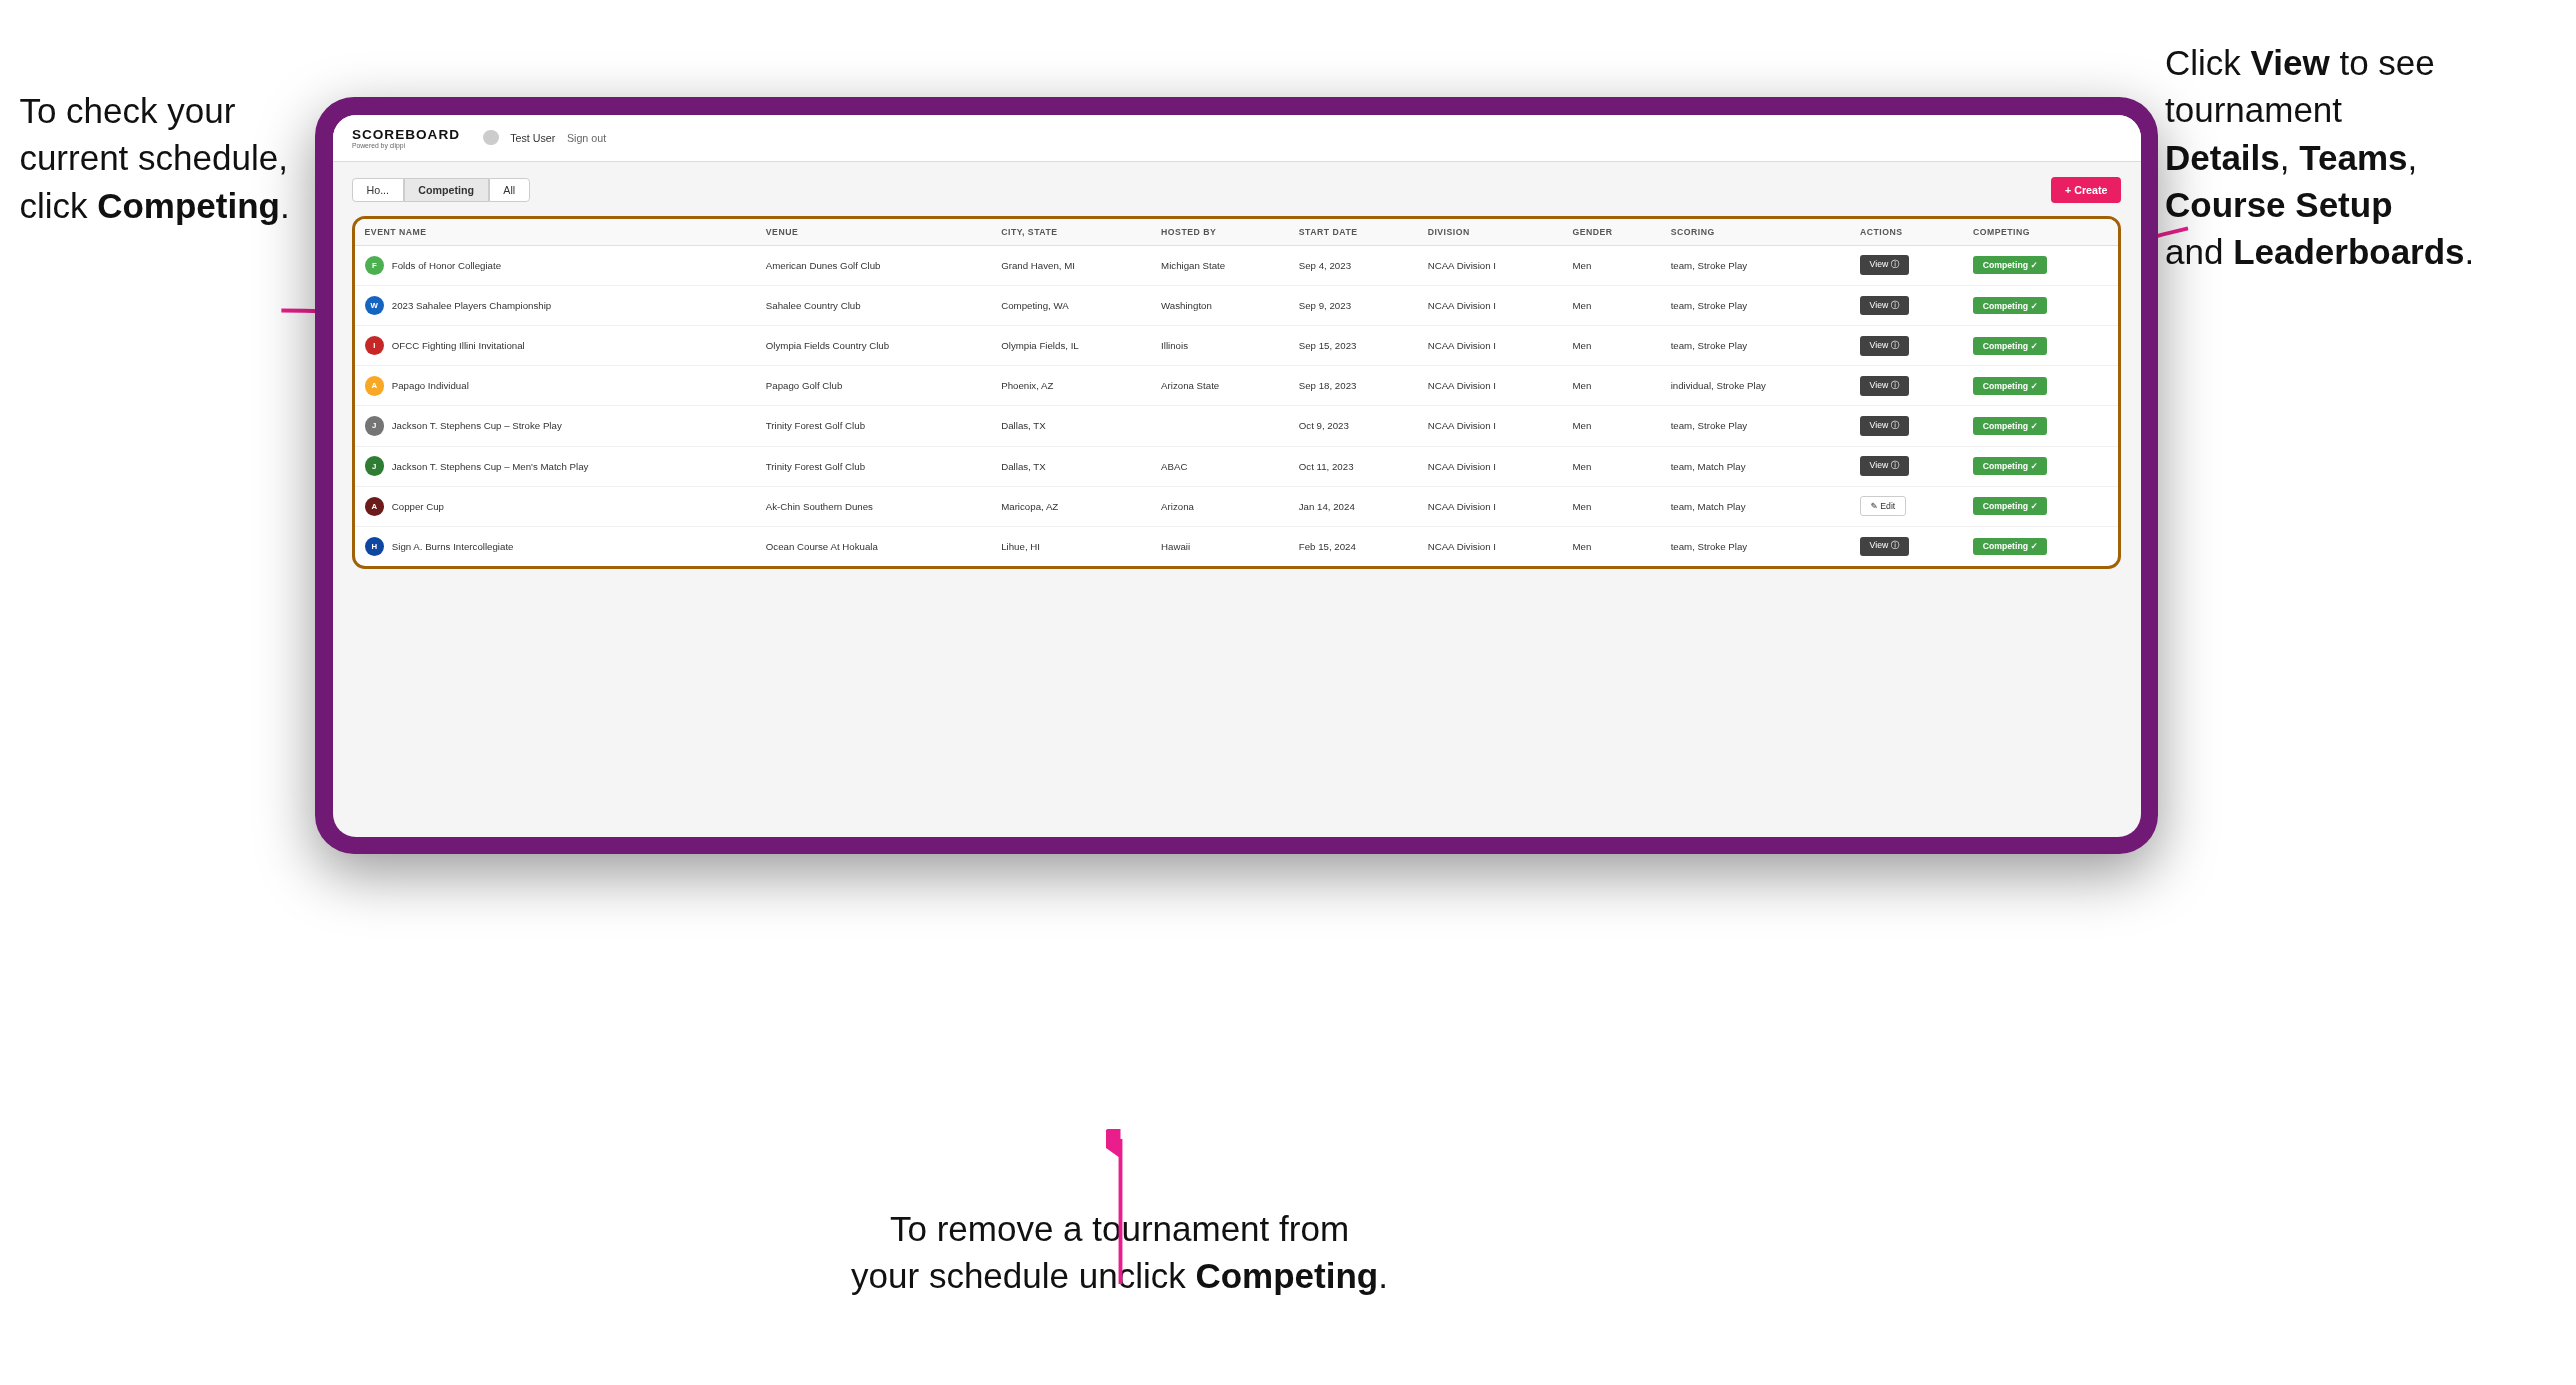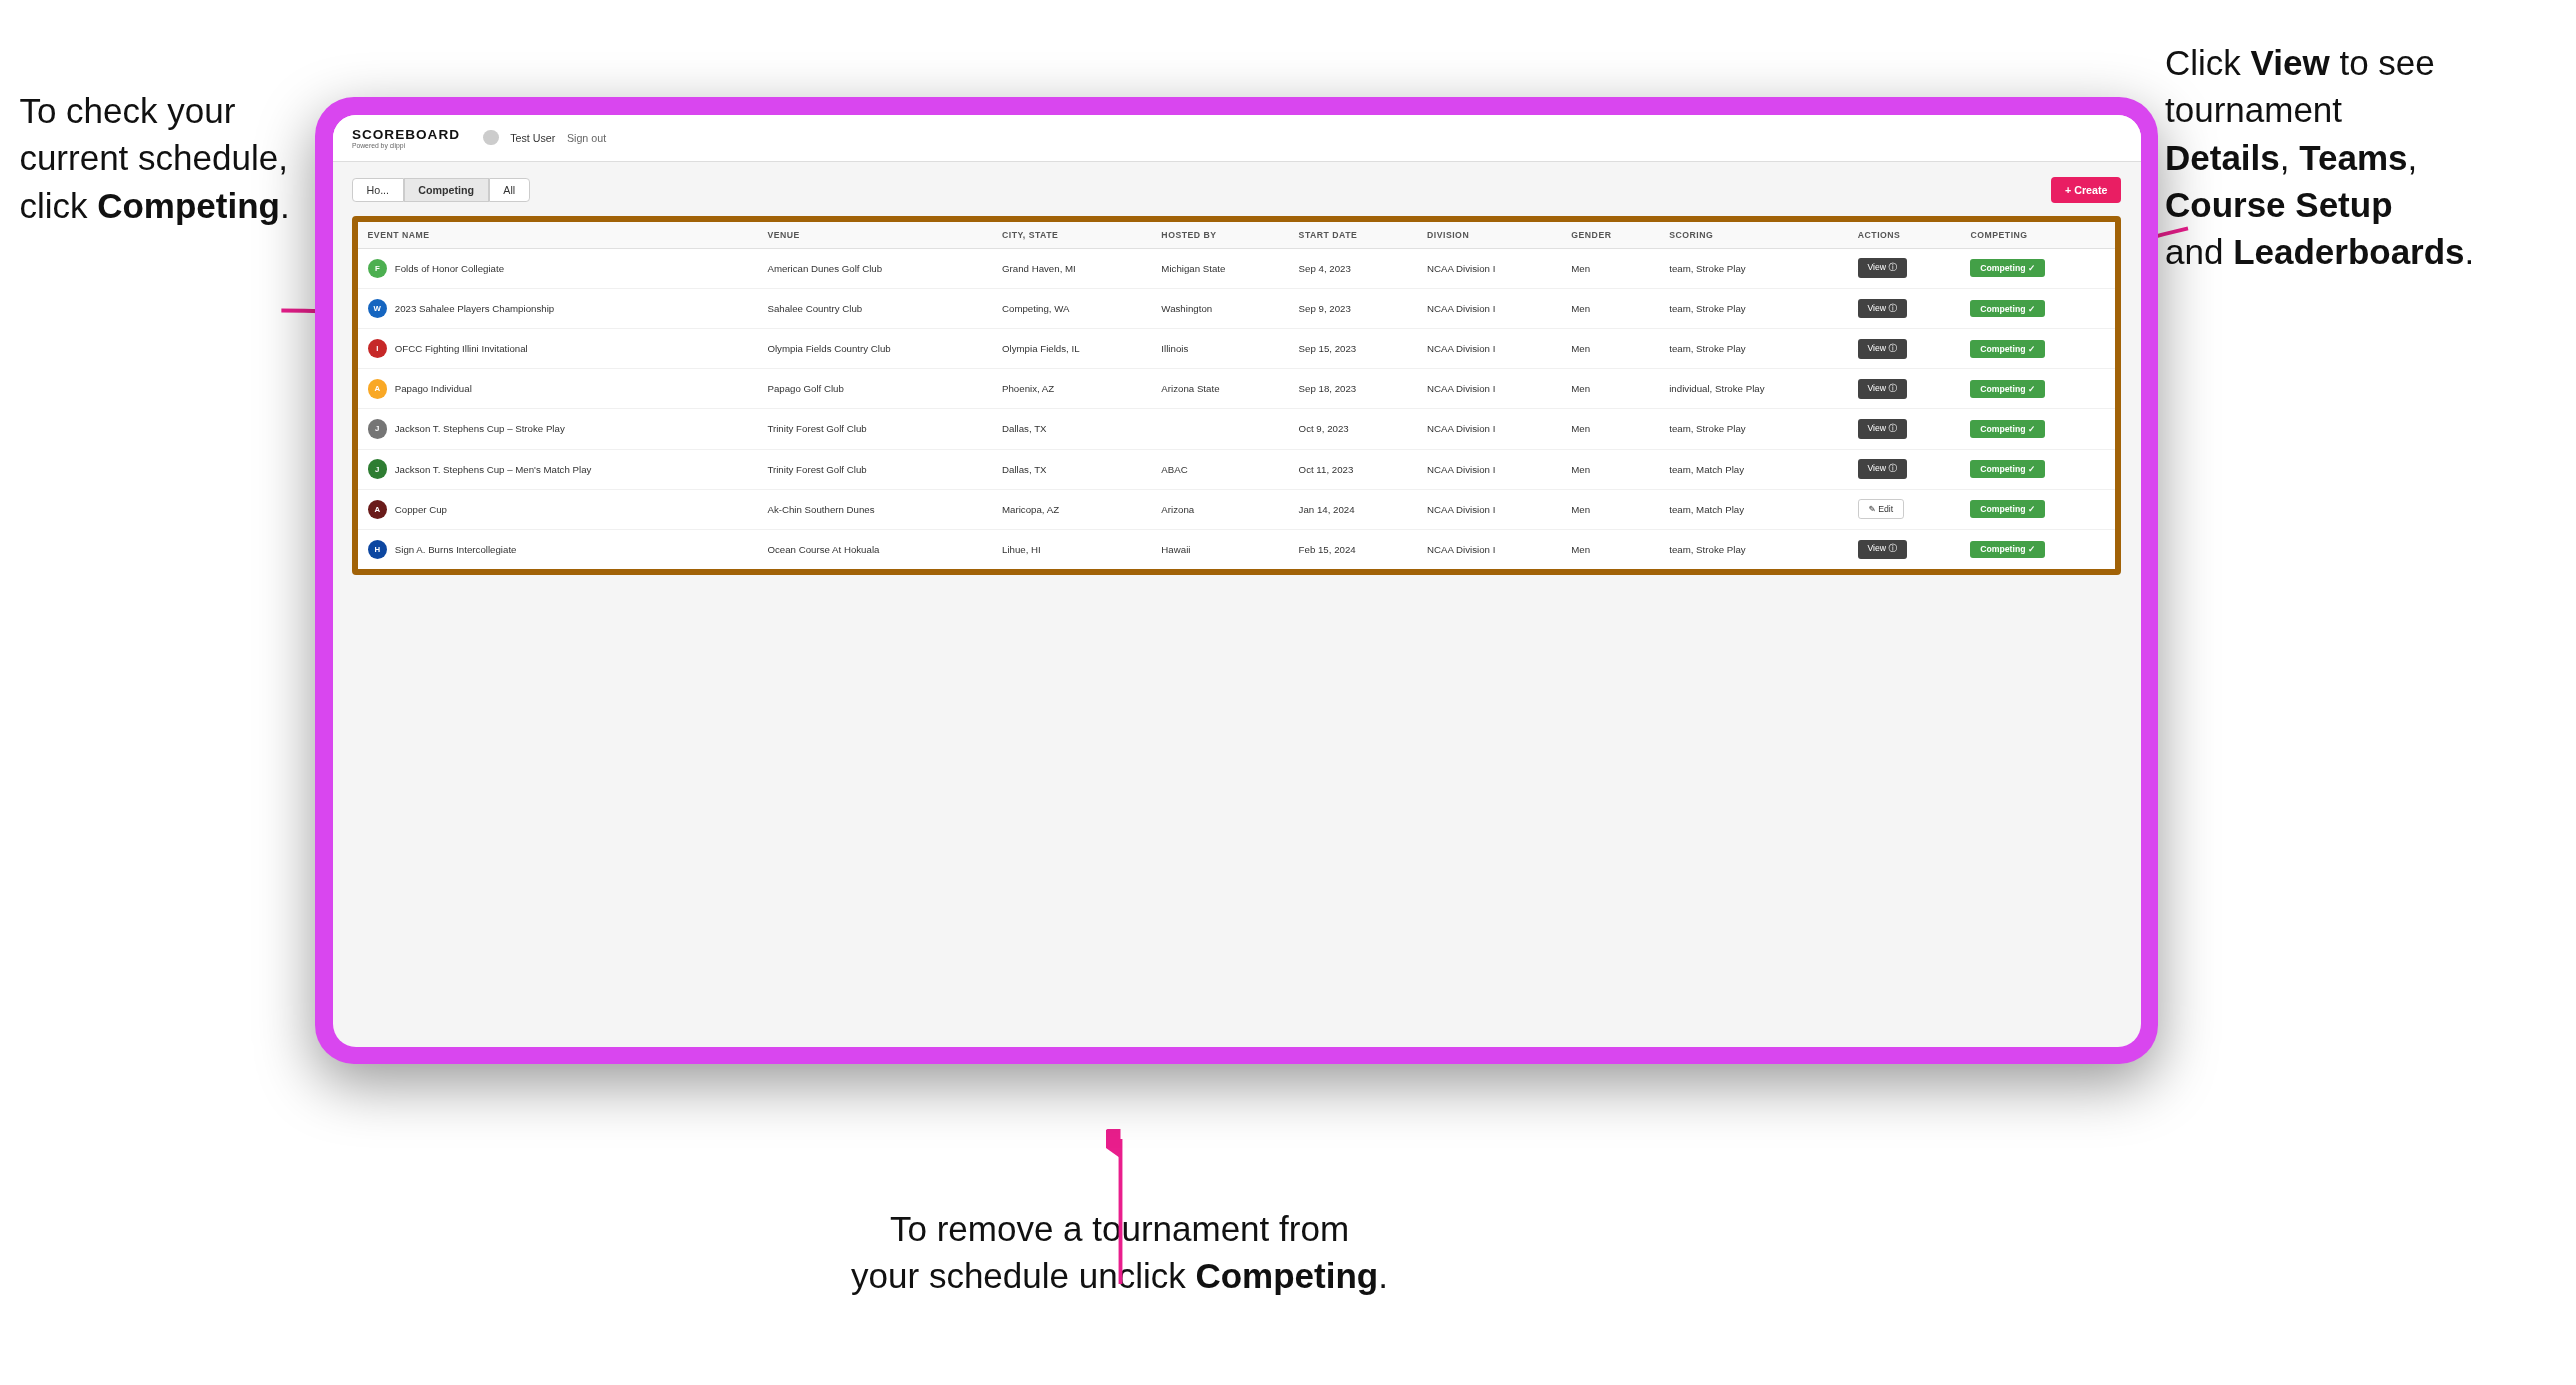--- a/index.html
+++ b/index.html
@@ -40,22 +40,22 @@
       font-size: 35px;
       text-align: center;
     }
 
     
     .tablet-frame {
       position: absolute;
       top: 97px;
       left: 315px;
       width: 1843px;
-      height: 967px;
-      background: #d946ef;
+      height: 757px;
+      background: #701a75;
       border-radius: 39px;
       padding: 17.5px;
       box-shadow: 0 19.4px 58px rgba(0,0,0,0.4);
     }
 
     .tablet-screen {
       width: 100%;
       height: 100%;
       background: #f5f5f5;
       border-radius: 23px;
@@ -173,23 +173,23 @@
       padding: 6.8px 13.6px;
       border-radius: 3.9px;
       font-size: 10.7px;
       font-weight: 600;
       cursor: pointer;
     }
 
     
     .table-wrapper {
       background: #fff;
-      border-radius: 4px;
+      border-radius: 13px;
       overflow: hidden;
-      border: 6px solid #a16207;
+      border: 3px solid #a16207;
     }
 
     table {
       width: 100%;
       border-collapse: collapse;
       font-size: 9.7px;
     }
 
     thead tr {
       background: #f9f9f9;

